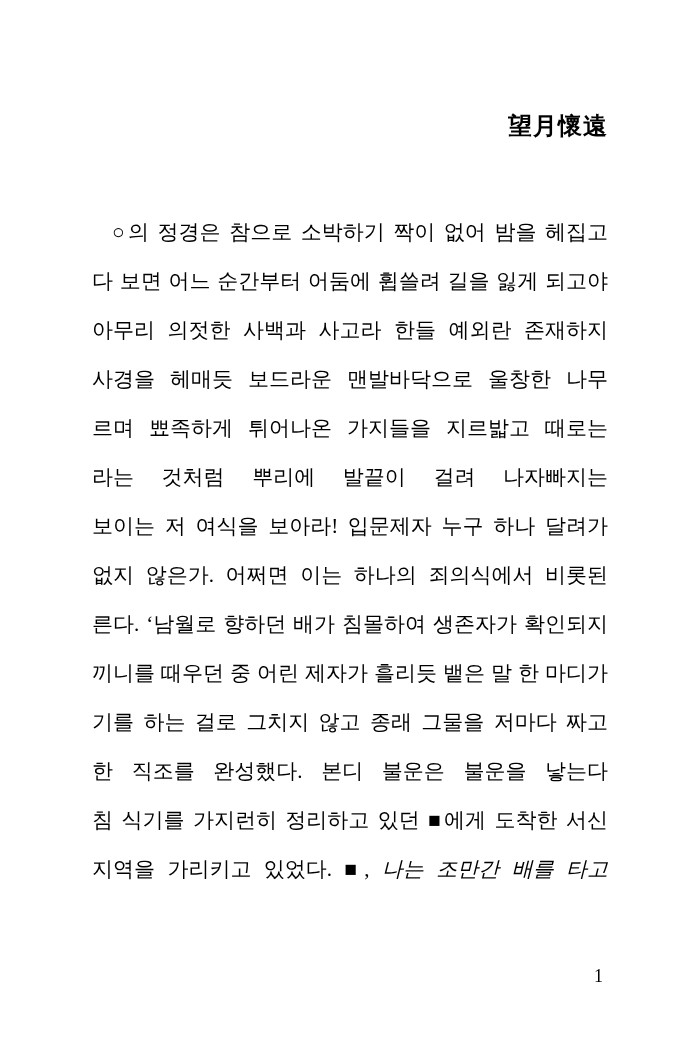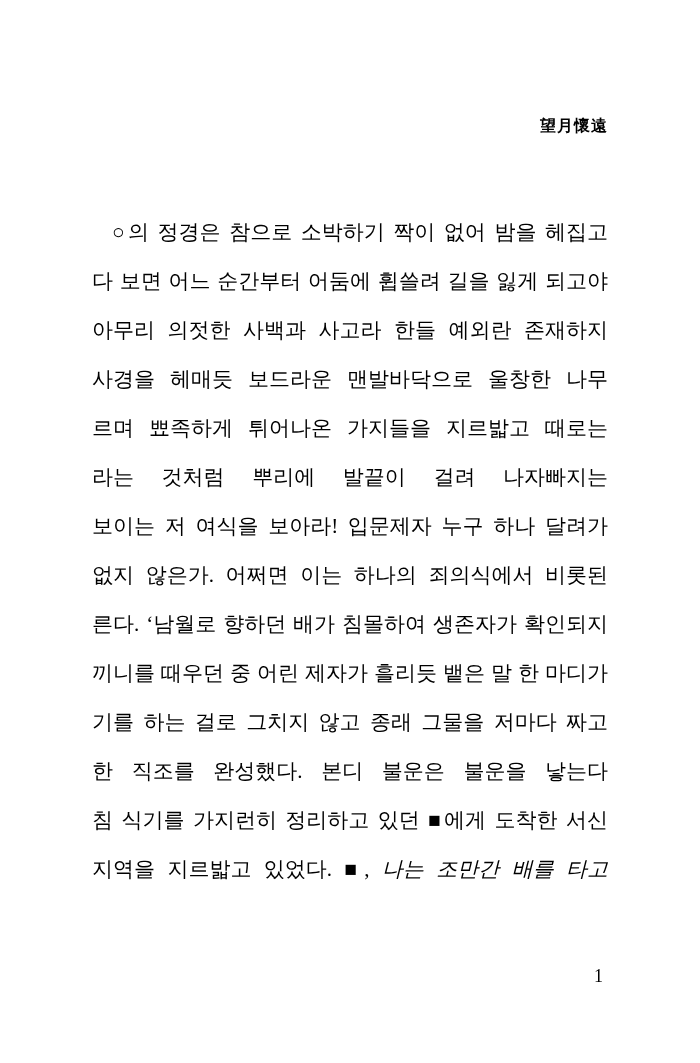--- a/index.html
+++ b/index.html
@@ -15,21 +15,21 @@
     color: #000000;
     font-family: "Liberation Serif", "DejaVu Serif", serif;
     overflow: hidden;
   }
   .doc-title {
     position: absolute;
     top: 112px;
     left: 92px;
     right: 92px;
     text-align: right;
-    font-size: 16px;
+    font-size: 24px;
     font-weight: bold;
     letter-spacing: 1px;
     line-height: 28px;
   }
   .doc-body {
     position: absolute;
     left: 92px;
     right: 92px;
     top: 208px;
     font-size: 21px;
@@ -72,18 +72,18 @@
     <div class="body-line">사경을 헤매듯 보드라운 맨발바닥으로 울창한 나무 그늘을 가로지</div>
     <div class="body-line">르며 뾰족하게 튀어나온 가지들을 지르밟고 때로는 무너지기를 바</div>
     <div class="body-line">라는 것처럼 뿌리에 발끝이 걸려 나자빠지는 우스꽝스러운 모습을</div>
     <div class="body-line">보이는 저 여식을 보아라! 입문제자 누구 하나 달려가 일으킬 수</div>
     <div class="body-line">없지 않은가. 어쩌면 이는 하나의 죄의식에서 비롯된 것일지도 모</div>
     <div class="body-line">른다. ‘남월로 향하던 배가 침몰하여 생존자가 확인되지 않았다’</div>
     <div class="body-line">끼니를 때우던 중 어린 제자가 흘리듯 뱉은 말 한 마디가 가지치</div>
     <div class="body-line">기를 하는 걸로 그치지 않고 종래 그물을 저마다 짜고 얽어 견고</div>
     <div class="body-line">한 직조를 완성했다. 본디 불운은 불운을 낳는다 하였는가. 때마</div>
     <div class="body-line">침 식기를 가지런히 정리하고 있던 ■에게 도착한 서신 역시 같은</div>
-    <div class="body-line"><span>지역을 지르밟고 있었다. ■, </span><span class="italic-part">나는 조만간 배를 타고 남월로 향할</span></div>
+    <div class="body-line"><span>지역을 가리키고 있었다. ■, </span><span class="italic-part">나는 조만간 배를 타고 남월로 향할</span></div>
   </div>
 
   <div class="page-num">1</div>
 
 </div>
 
 </body></html>

